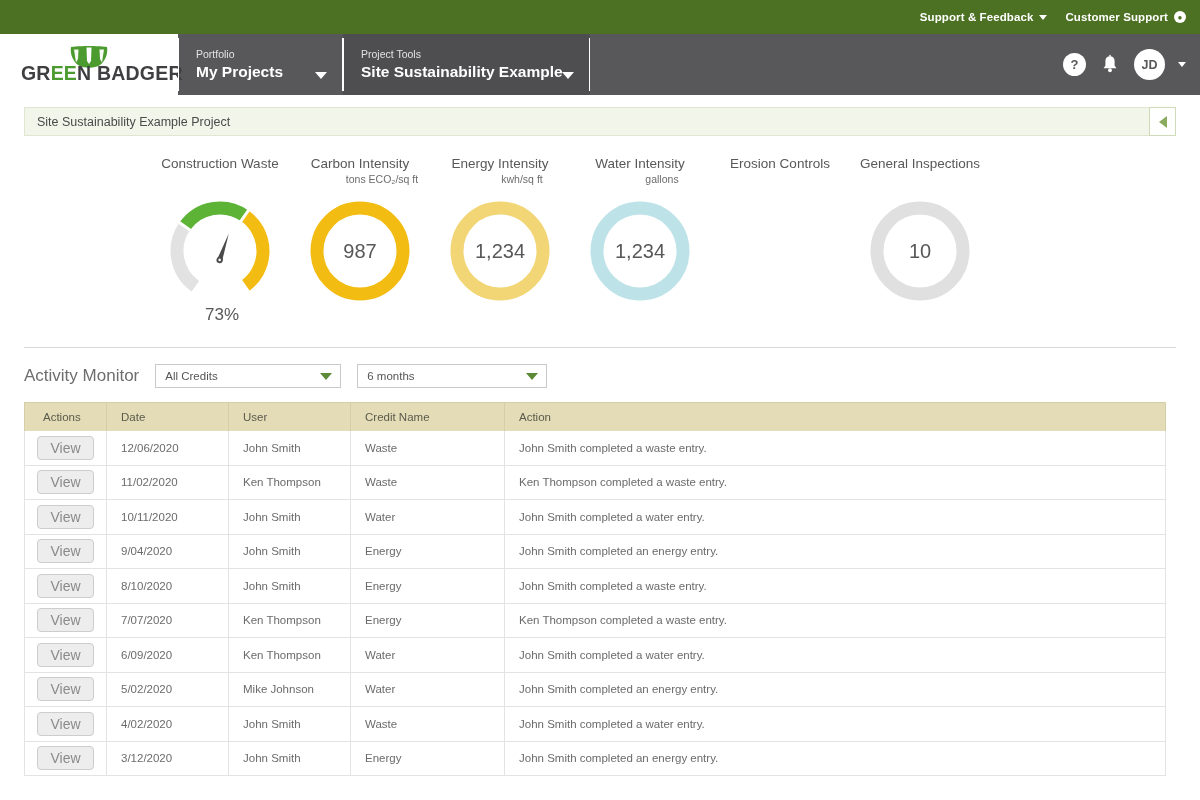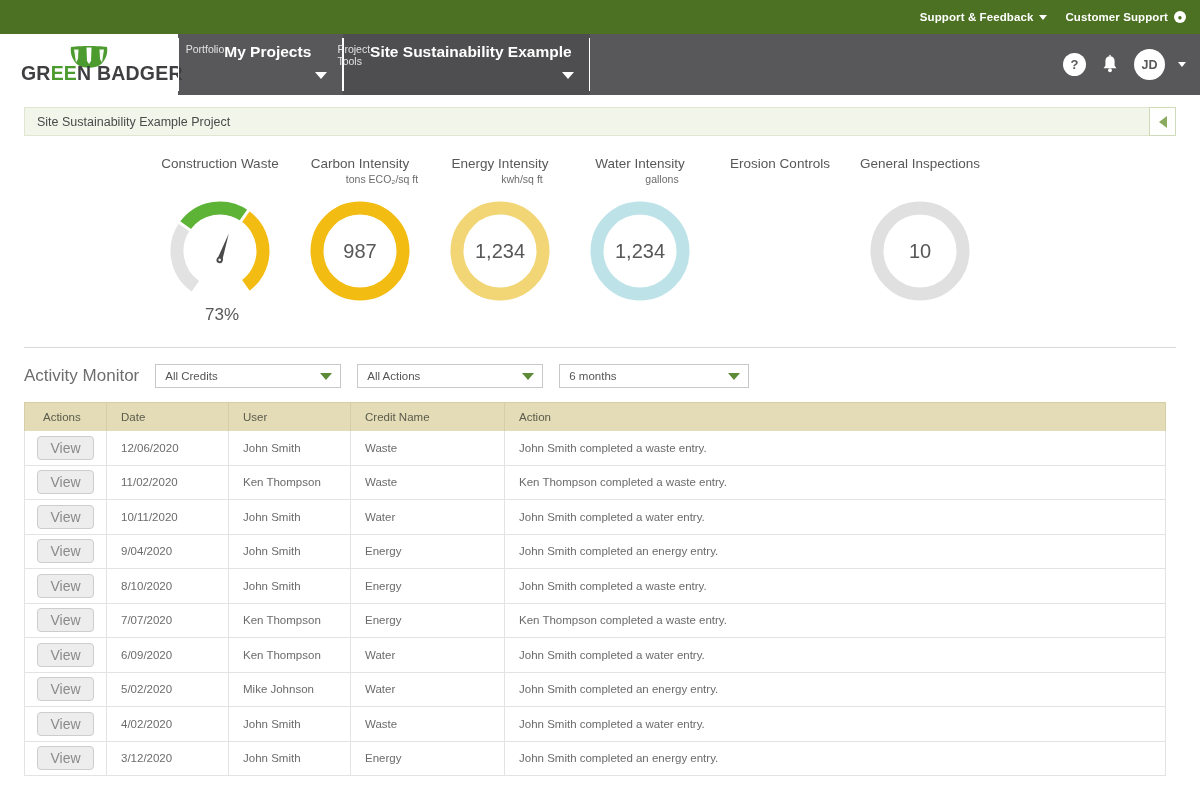--- a/index.html
+++ b/index.html
@@ -47,21 +47,21 @@
   .logo-badger { display: block; margin: 0 auto -4px auto; }
   .logo-text {
     font-size: 19.5px; font-weight: 700; color: #3f3f41;
     letter-spacing: .2px; line-height: 1; white-space: nowrap;
     font-family: "Liberation Sans", sans-serif;
   }
   .logo-text .g { color: #4c9b2e; }
 
   .nav-tab {
     position: relative; padding: 9px 42px 9px 18px;
-    display: flex; flex-direction: row; justify-content: center;
+    display: flex; flex-direction: column; justify-content: center;
     cursor: pointer; flex: 0 0 auto;
   }
   .nav-tab.portfolio { width: 165px; }
   .nav-tab.project   { width: 247px; background: #4e4e50; }
   .nav-tab::before, .nav-tab::after {
     content: ""; position: absolute; top: 4px; bottom: 4px; width: 1px;
     background: #ffffff;
   }
   .nav-tab::before { left: 0; }
   .nav-tab::after  { right: 0; }
@@ -335,24 +335,20 @@
   </div>
 
 <div class="divider"></div>
 
 <div class="activity-head">
   <div class="activity-title">Activity Monitor</div>
   <div class="select w1">
     <span class="select-label">All Credits</span>
     <span class="caret"></span>
   </div>
-  <div class="select w2">
-    <span class="select-label">All Actions</span>
-    <span class="caret"></span>
-  </div>
   <div class="select w3">
     <span class="select-label">6 months</span>
     <span class="caret"></span>
   </div>
 </div>
 
 <div class="table-wrap">
   <table>
     <thead>
       <tr id="thead-row">

